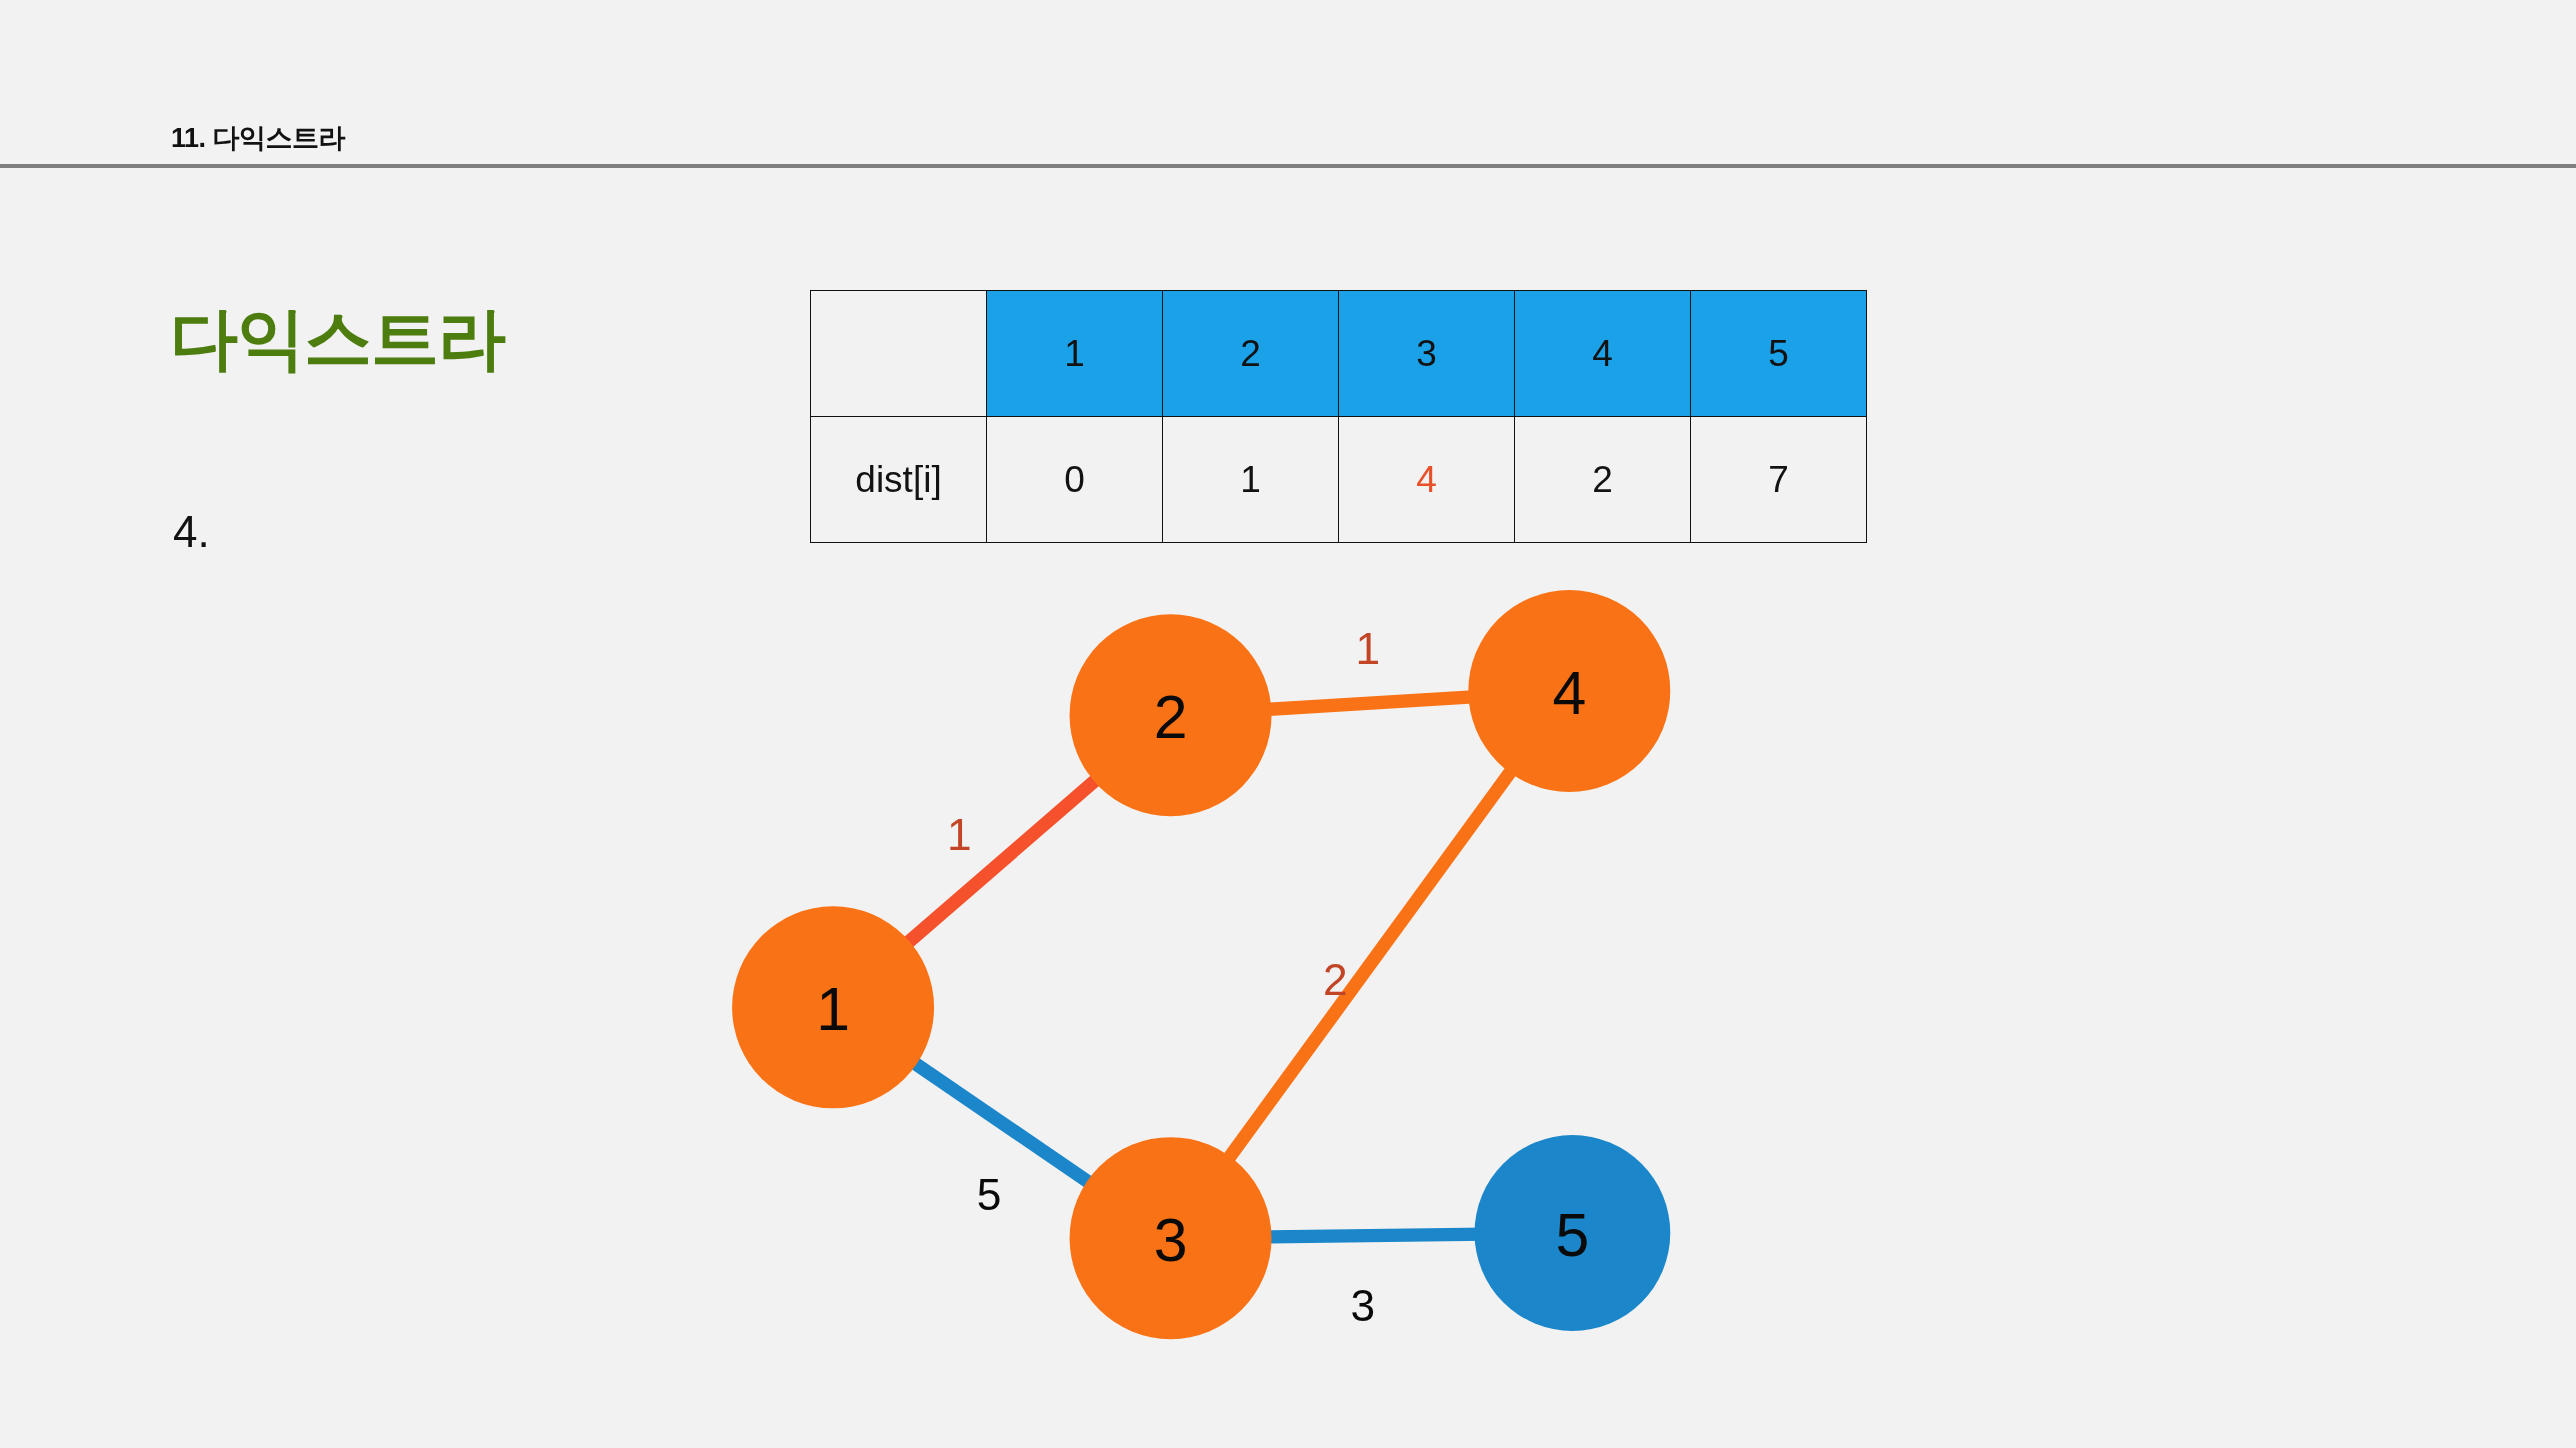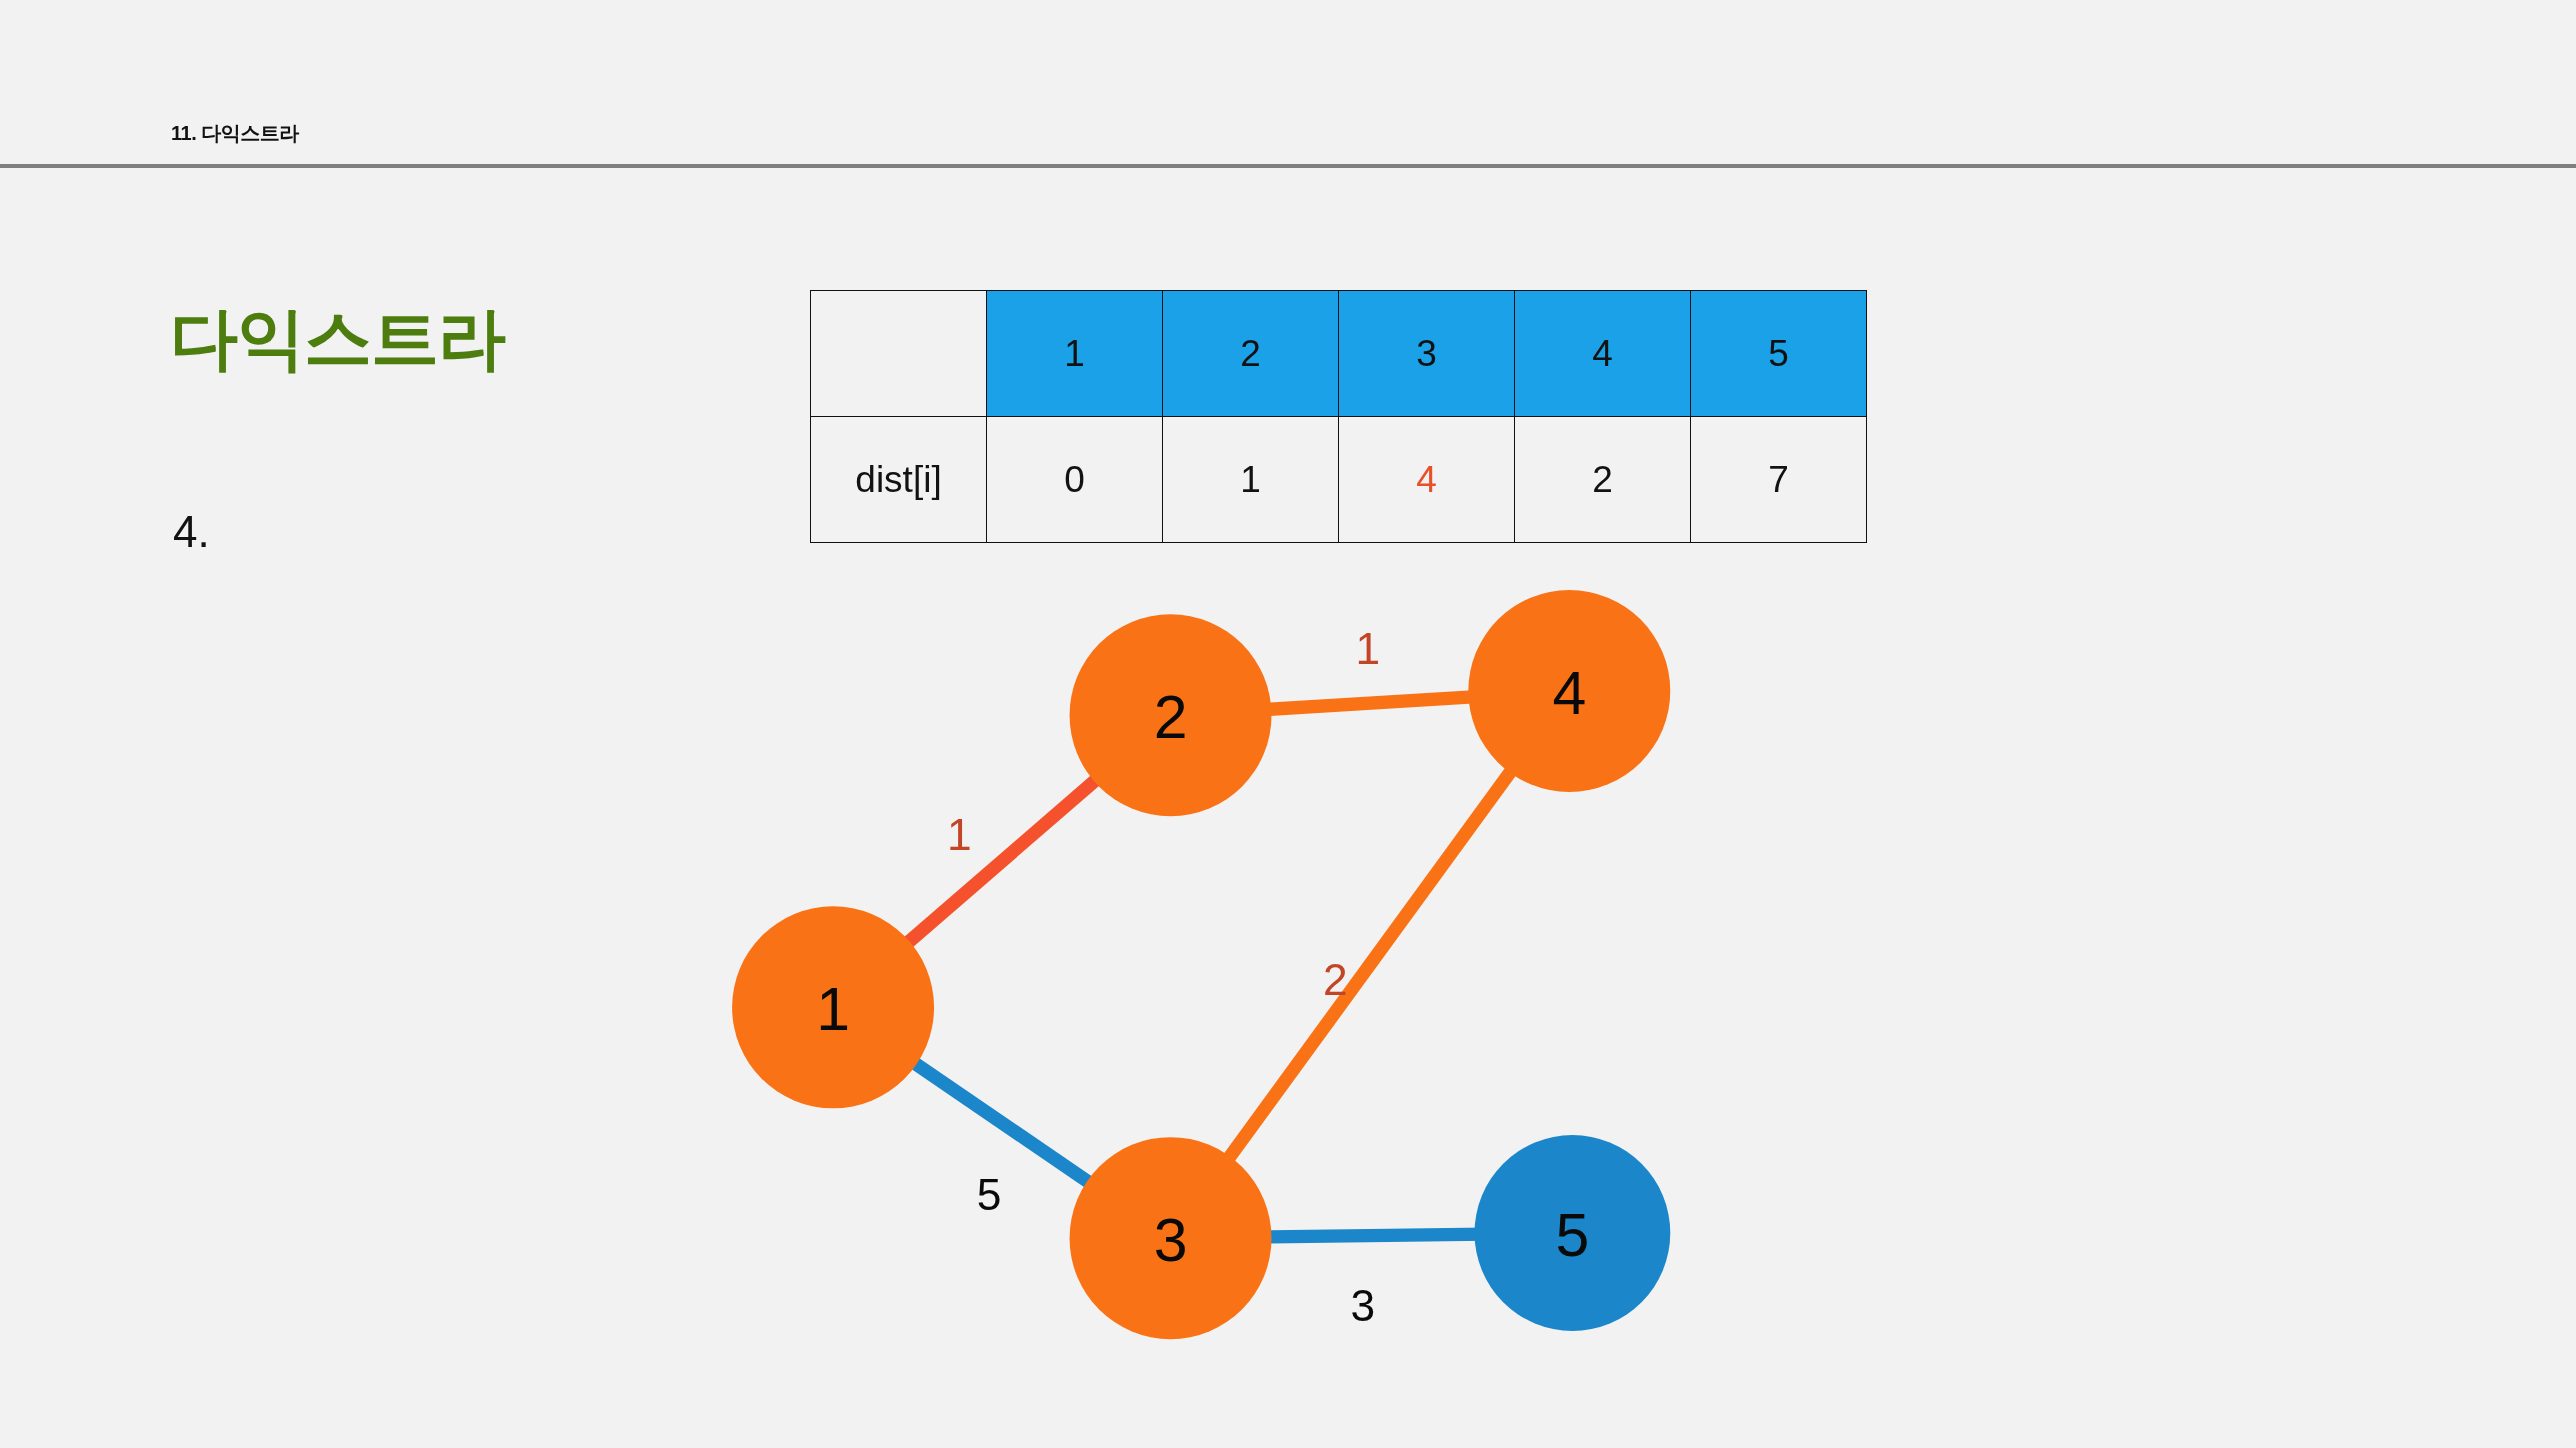--- a/index.html
+++ b/index.html
@@ -21,21 +21,21 @@
     position: absolute;
     left: 0;
     top: 0;
     width: 2576px;
     height: 167px;
   }
   #slide-header-text {
     position: absolute;
     left: 171px;
     top: 120px;
-    font-size: 20px;
+    font-size: 27px;
     font-weight: 700;
     letter-spacing: -0.5px;
     white-space: nowrap;
     color: #121212;
   }
   #slide-header-rule {
     position: absolute;
     left: 0;
     top: 164px;
     width: 2576px;

